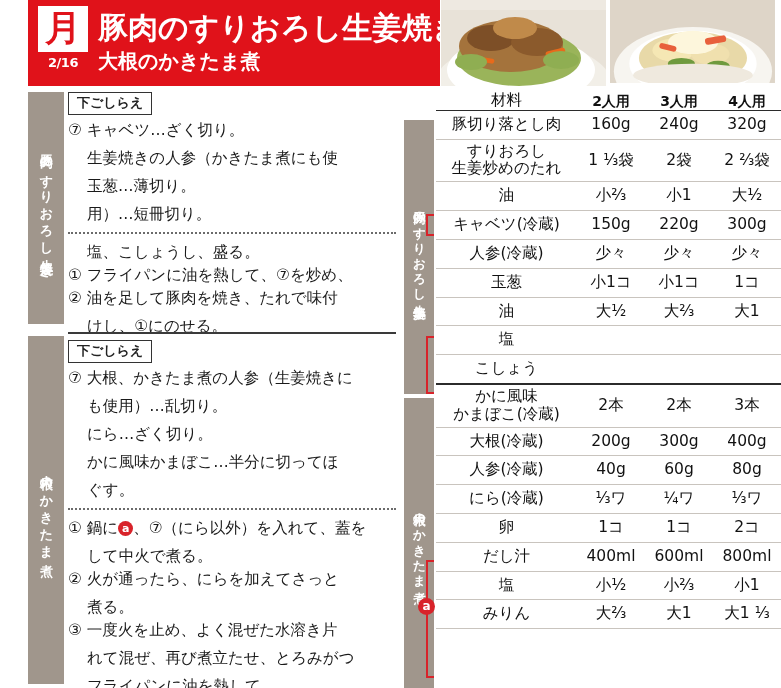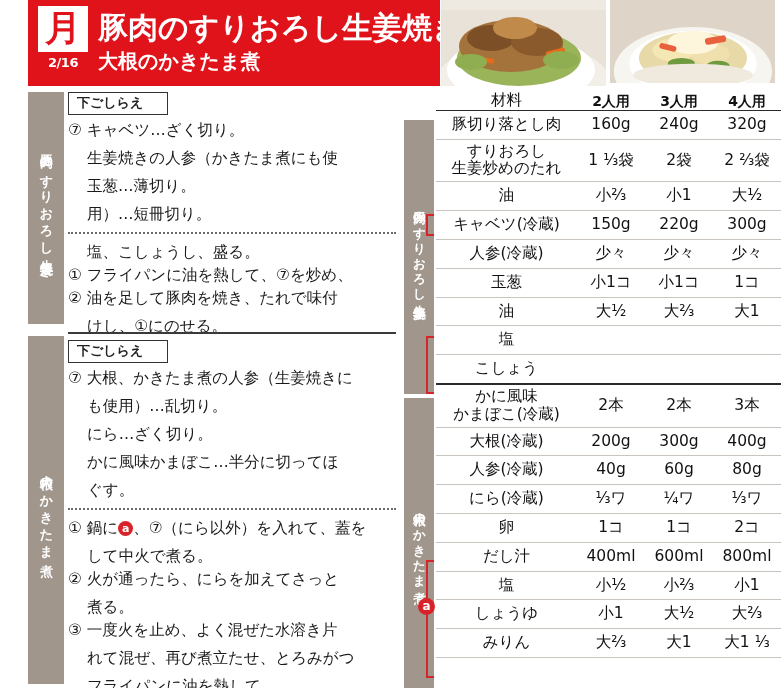--- a/index.html
+++ b/index.html
@@ -114,21 +114,21 @@
     font-family: "DejaVu Sans", sans-serif;
   }
   .sec-body {
     position: absolute;
     left: 40px;
     width: 328px;
   }
   .prep-badge {
     display: inline-block;
     border: 1.6px solid #333;
-    padding: 1px 24px 2px 8px;
+    padding: 1px 8px 2px 8px;
     font-size: 13px;
     font-weight: bold;
     color: #222;
     font-family: "DejaVu Sans", sans-serif;
     margin-bottom: 4px;
   }
   .step {
     font-size: 15.5px;
     line-height: 1.42;
     color: #1a1a1a;
@@ -435,26 +435,20 @@
           <td class="cellpad red">600ml</td>
           <td class="cellpad red">800ml</td>
         </tr>
         <tr class="rowline">
           <td class="cellpad red">塩</td>
           <td class="cellpad red">小½</td>
           <td class="cellpad red">小⅔</td>
           <td class="cellpad red">小1</td>
         </tr>
         <tr class="rowline">
-          <td class="cellpad red">しょうゆ</td>
-          <td class="cellpad red">小1</td>
-          <td class="cellpad red">大½</td>
-          <td class="cellpad red">大⅔</td>
-        </tr>
-        <tr class="rowline">
           <td class="cellpad red">みりん</td>
           <td class="cellpad red">大⅔</td>
           <td class="cellpad red">大1</td>
           <td class="cellpad red">大1 ⅓</td>
         </tr>
       </tbody>
     </table>
 
     <div class="bracket" style="left:22px; top:122px; height:22px;"></div>
     <div class="bracket" style="left:22px; top:244px; height:58px;"></div>

